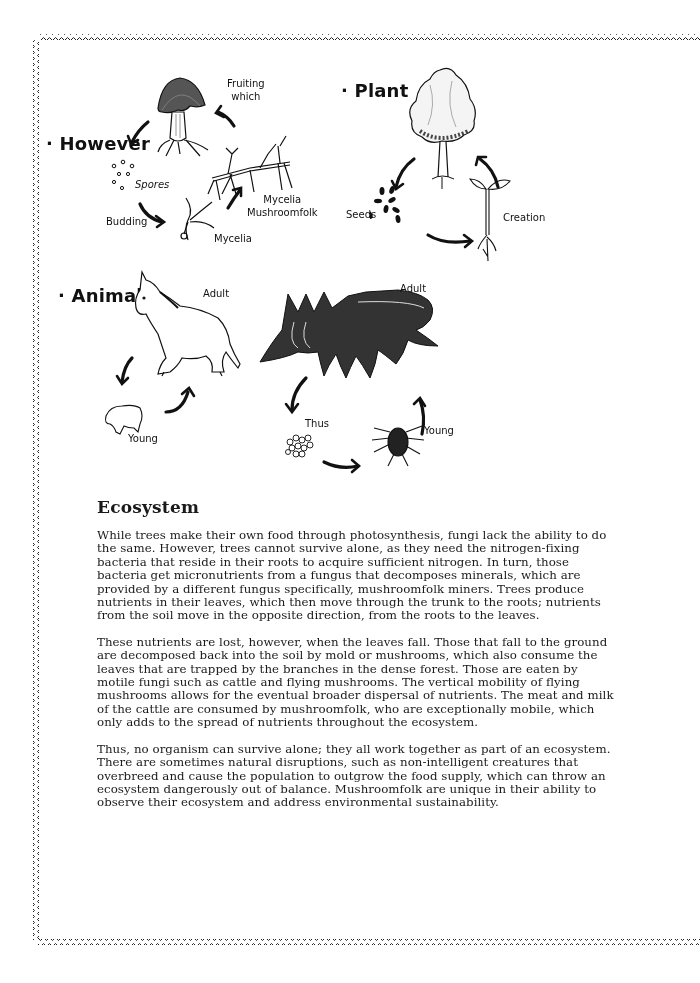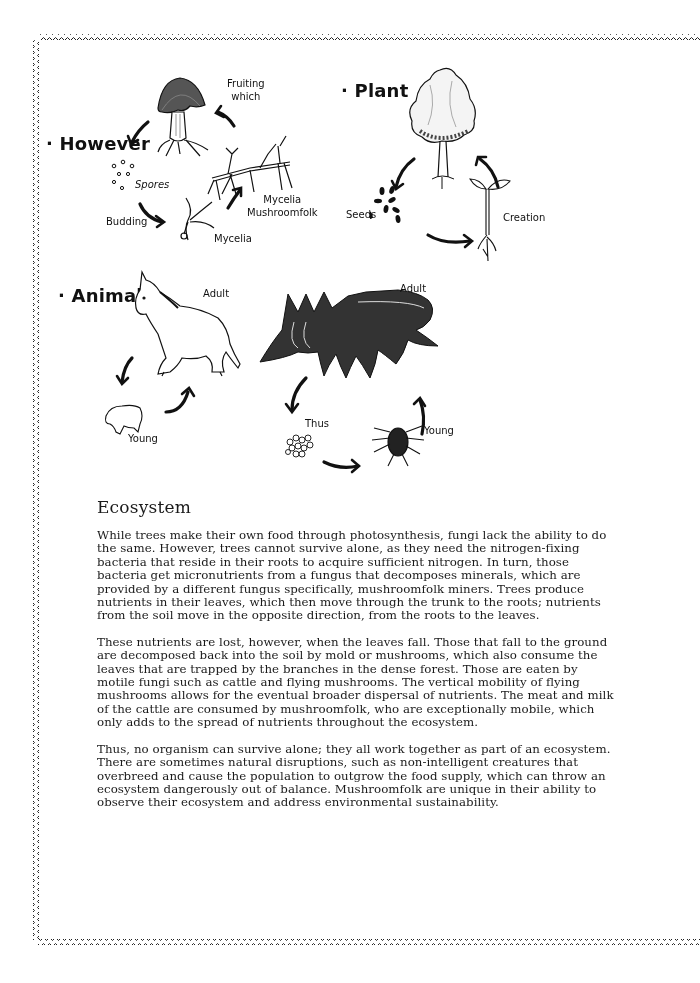--- a/index.html
+++ b/index.html
@@ -3,21 +3,21 @@
   <meta charset="utf-8">
   <style>
     html, body { margin: 0; padding: 0; background: #ffffff; }
     body { width: 700px; height: 983px; position: relative; overflow: hidden; font-family: "DejaVu Serif", serif; color: #1a1a1a; }
     .frame { position: absolute; left: 0; top: 0; width: 700px; height: 983px; }
     .hand { font-family: "DejaVu Sans", sans-serif; color: #111; position: absolute; white-space: nowrap; }
     .section-label { font-size: 18px; font-weight: bold; letter-spacing: 0.2px; }
     .small-label { font-size: 10px; }
     .art { position: absolute; }
     .article { position: absolute; left: 97px; top: 497px; width: 520px; }
-    .article h2 { font-family: "DejaVu Serif", serif; font-size: 17px; font-weight: normal; margin: 0 0 12px 0; letter-spacing: 0.2px; }
+    .article h2 { font-family: "DejaVu Serif", serif; font-size: 17px; font-weight: bold; margin: 0 0 12px 0; letter-spacing: 0.2px; }
     .article p { font-family: "DejaVu Serif", serif; font-size: 11.8px; line-height: 13.4px; margin: 0 0 13px 0; letter-spacing: 0.05px; }
   </style>
 </head>
 <body>
 
 <svg class="frame" viewBox="0 0 700 983">
   <defs>
     <pattern id="waveH" x="0" y="0" width="6" height="6" patternUnits="userSpaceOnUse">
       <path d="M0 3 Q1.5 0 3 3 T6 3" fill="none" stroke="#222" stroke-width="1"></path>
     </pattern>

